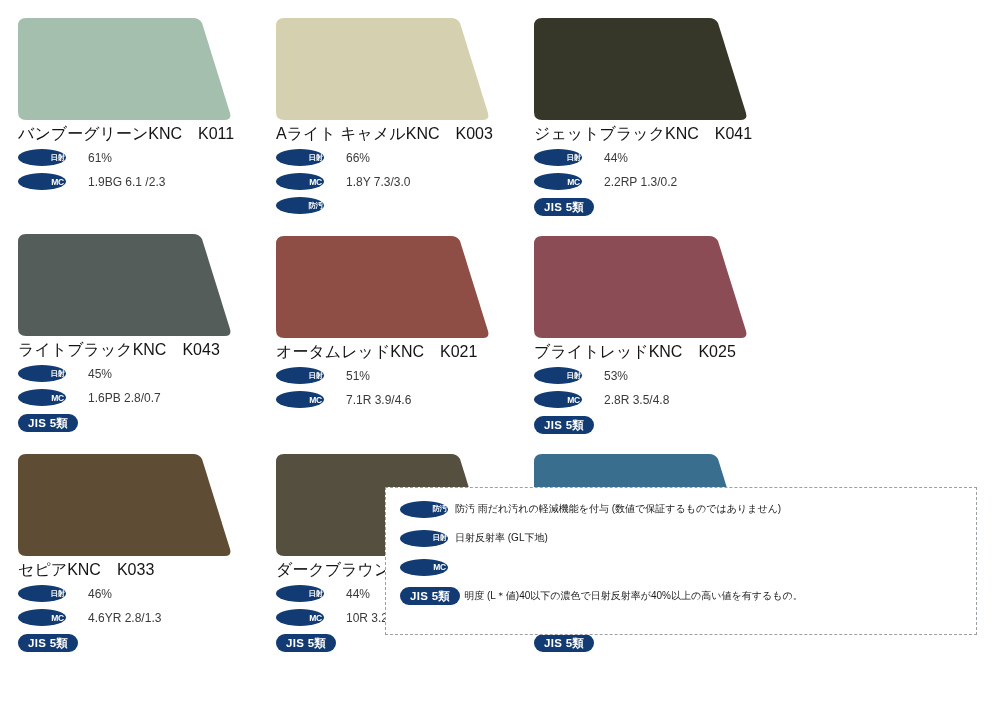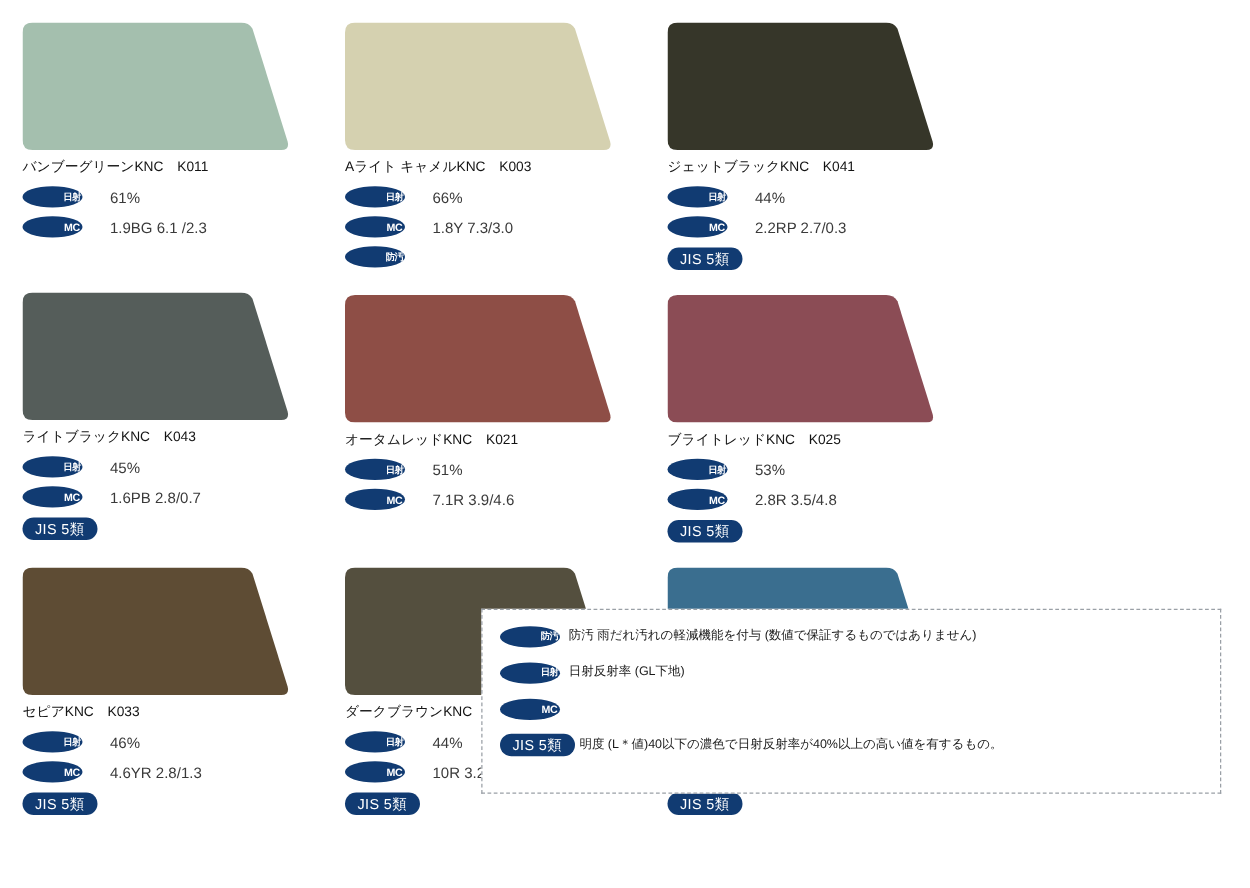--- a/index.html
+++ b/index.html
@@ -40,21 +40,21 @@
     height: 102px;
     position: relative;
   }
   .chip {
     width: 100%;
     height: 100%;
     display: block;
   }
 
   .chip-title {
-    font-size: 11px;
+    font-size: 16px;
     line-height: 16px;
     margin-top: 6px;
     white-space: nowrap;
     letter-spacing: 0px;
     color: #141414;
   }
 
   .spec-row {
     display: flex;
     align-items: center;
@@ -109,21 +109,21 @@
   .jis-pill {
     display: inline-flex;
     align-items: center;
     justify-content: center;
     background: #113b72;
     color: #ffffff;
     border-radius: 9px;
     height: 18px;
     padding: 0 10px;
     font-size: 11.5px;
-    font-weight: normal;
+    font-weight: bold;
     letter-spacing: 0.3px;
     white-space: nowrap;
   }
   .jis-row {
     display: flex;
     align-items: center;
     margin-top: 8px;
     height: 18px;
   }
 
@@ -201,21 +201,21 @@
           <path d="M8 0 H175 Q181 0 184 5 L212 95 Q214 102 207 102 H8 Q0 102 0 94 V8 Q0 0 8 0 Z" fill="#363629"></path>
         </svg>
       </div>
       <div class="chip-title">ジェットブラックKNC　K041</div>
       <div class="spec-row">
         <span class="badge badge-round jp">日射</span>
         <span class="spec-value">44%</span>
       </div>
       <div class="spec-row">
         <span class="badge badge-round mc">MC</span>
-        <span class="spec-value">2.2RP 2.7/0.3</span>
+        <span class="spec-value">2.2RP 1.3/0.2</span>
       </div>
       <div class="jis-row">
         <span class="jis-pill">JIS 5類</span>
       </div>
     </div>
     <div class="swatch-card">
       <div class="chip-wrap">
         <svg class="chip" viewBox="0 0 215 102" preserveAspectRatio="none">
           <path d="M8 0 H175 Q181 0 184 5 L212 95 Q214 102 207 102 H8 Q0 102 0 94 V8 Q0 0 8 0 Z" fill="#555d5a"></path>
         </svg>

